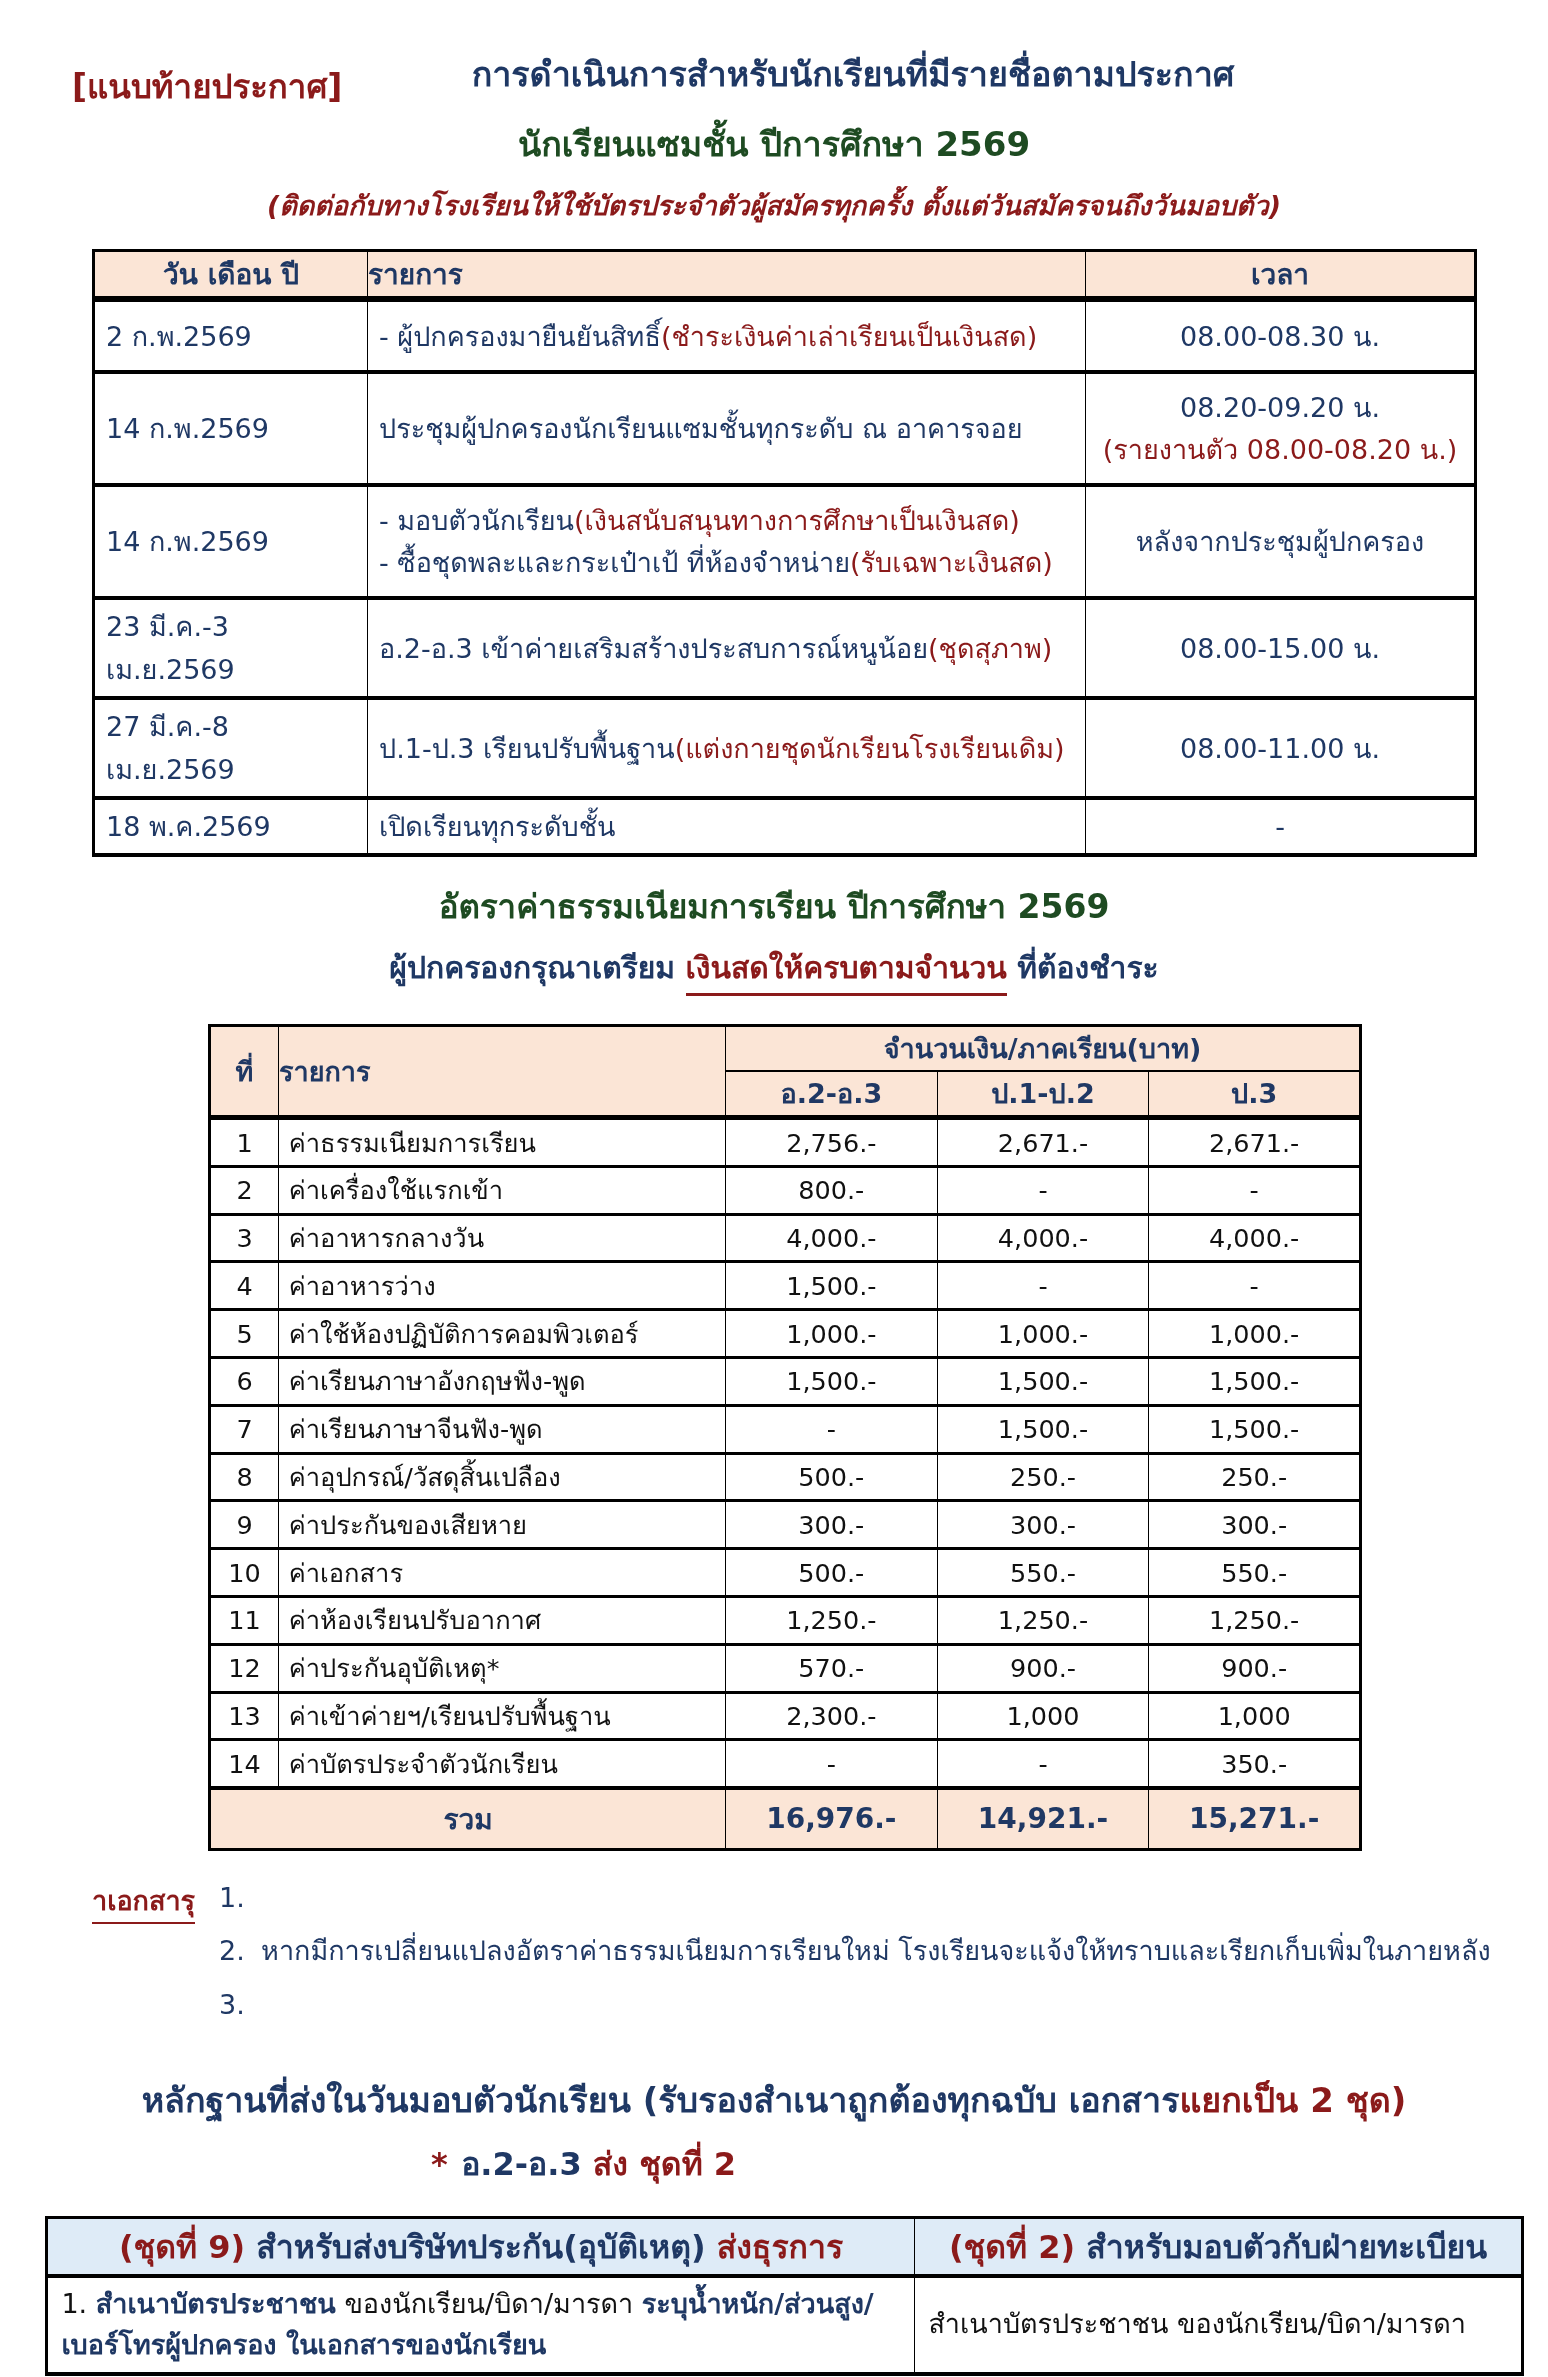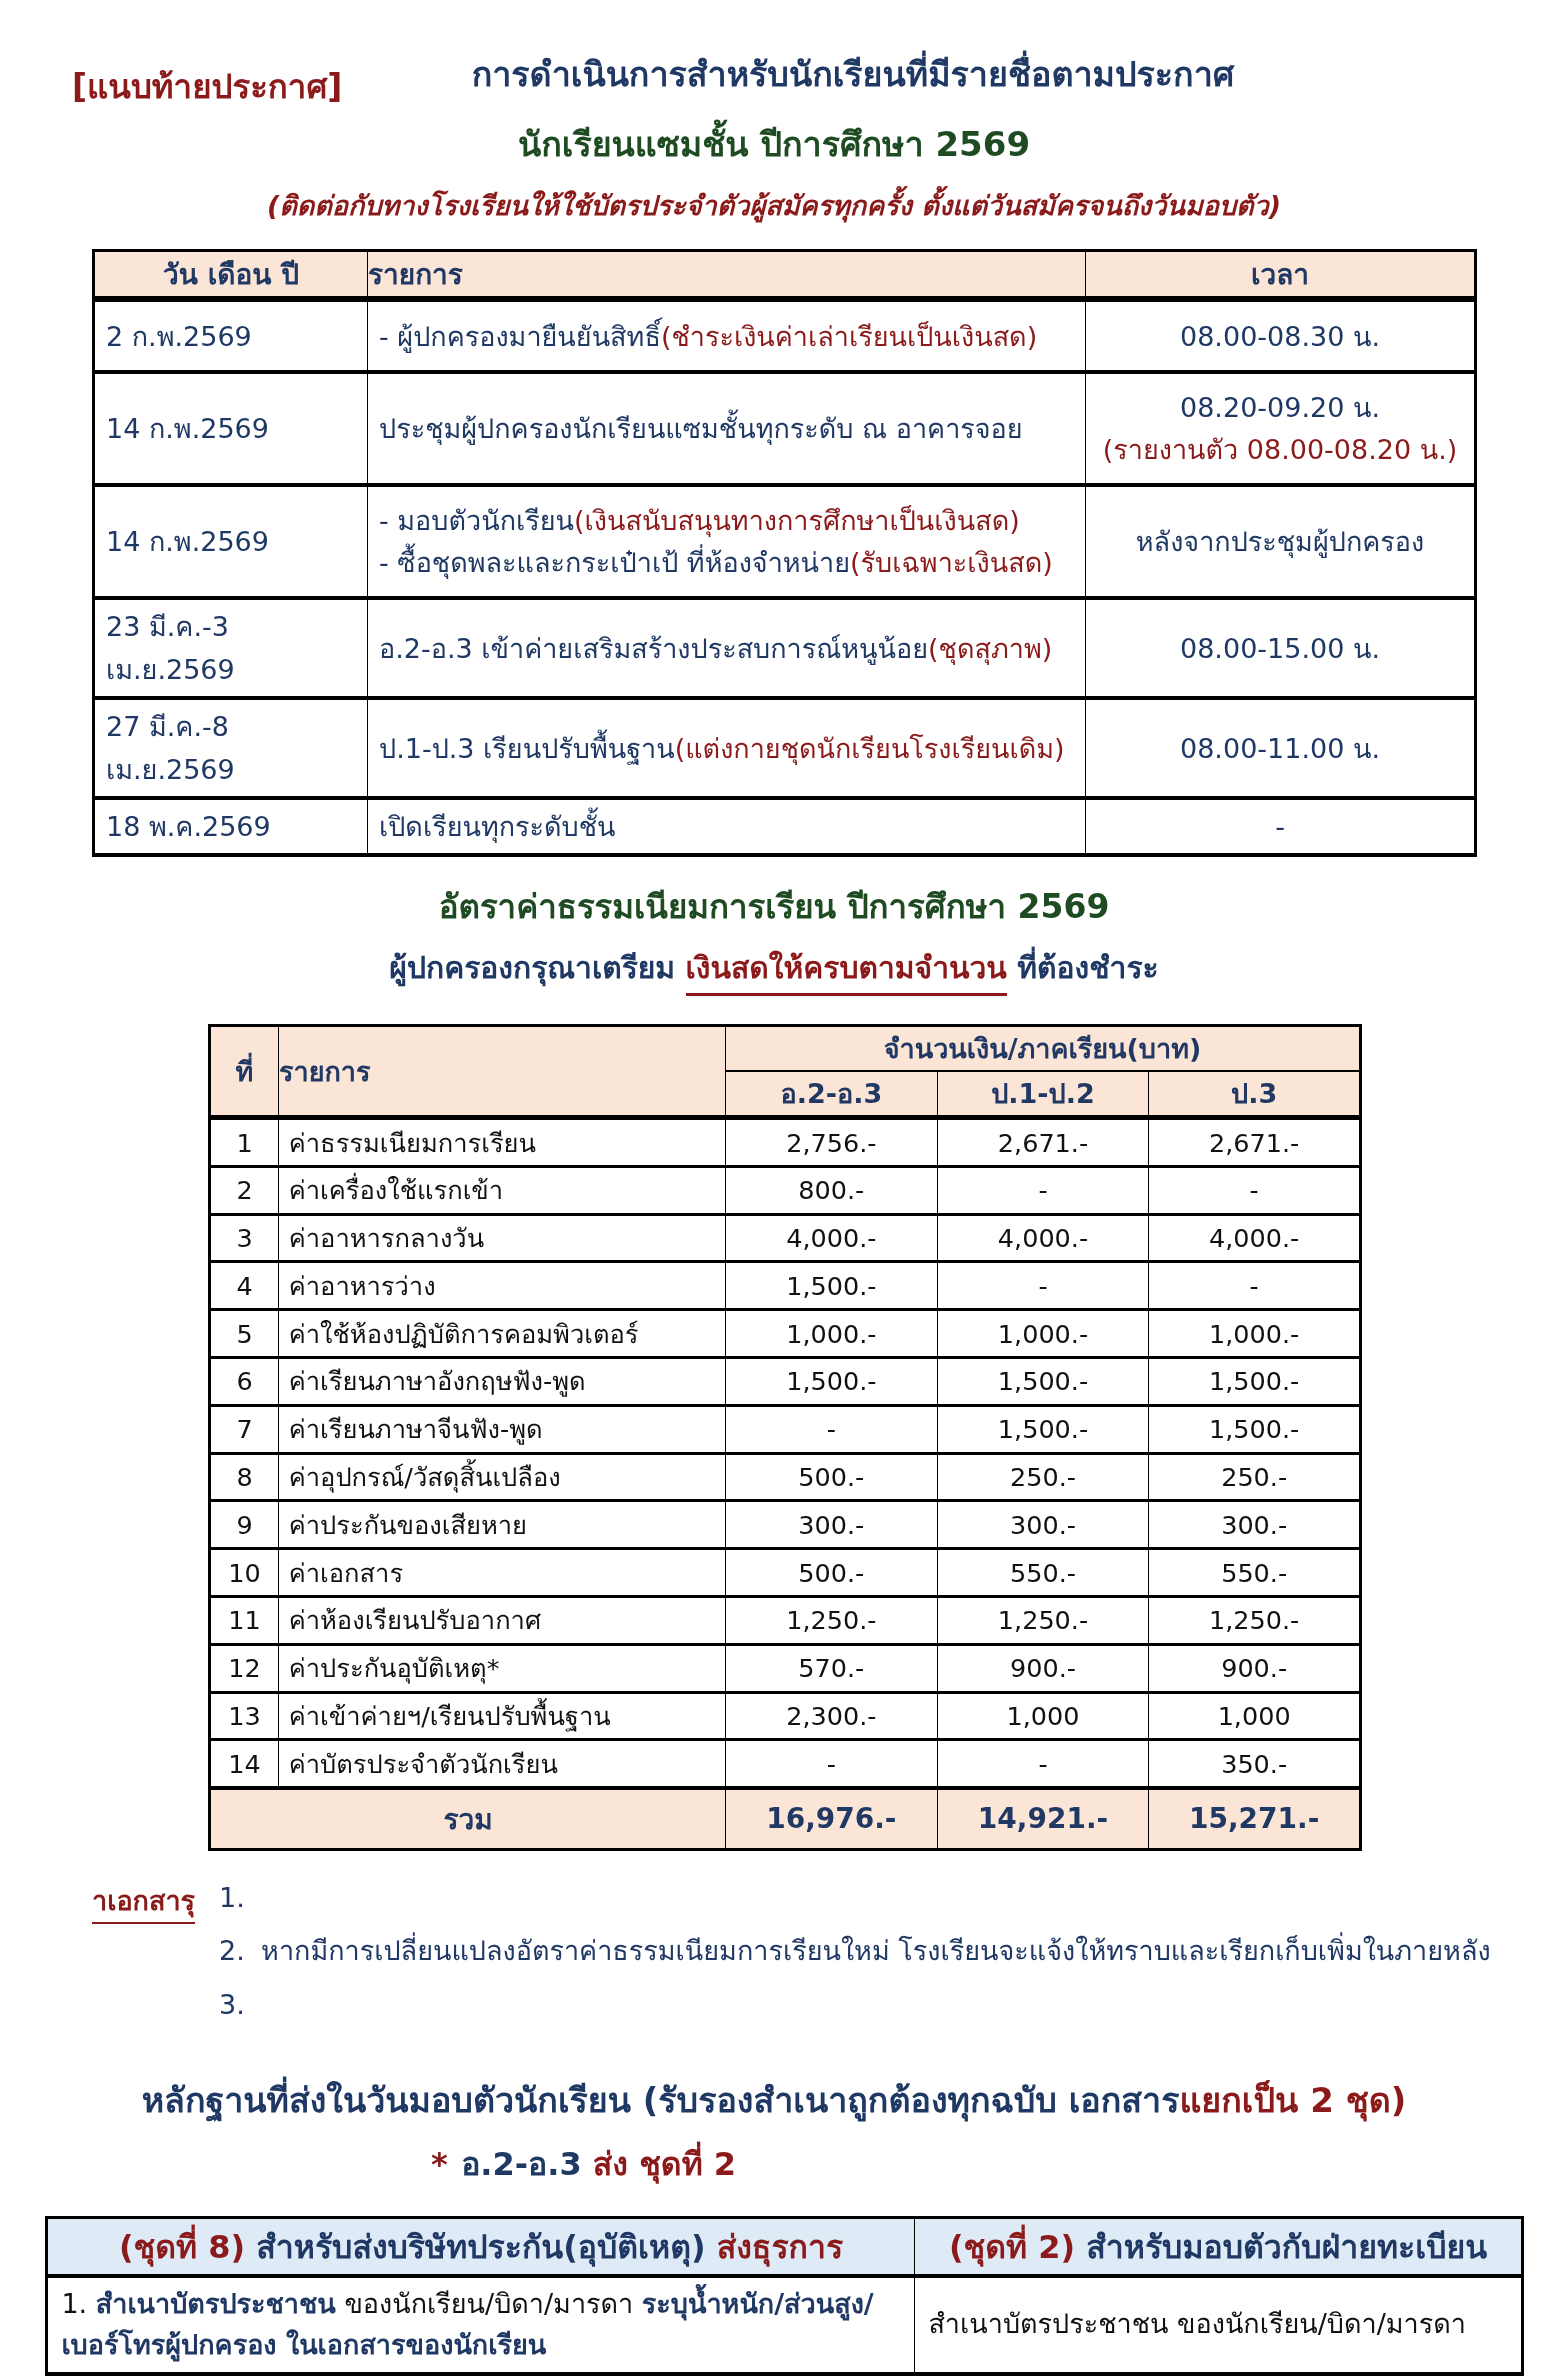--- a/index.html
+++ b/index.html
@@ -338,21 +338,21 @@
       <div class="ev-bullet">
         <span class="star">*</span><span>อ.2-อ.3</span> <span class="redtxt">ส่ง ชุดที่ 2</span>
       </div>
     </div>
   </div>
 
   <table class="docs">
     <tbody>
         <tr>
       <th class="c-left">
-        <span class="redtxt">(ชุดที่ 8)</span> <span>สำหรับส่งบริษัทประกัน(อุบัติเหตุ)</span> <span class="redtxt">ส่งธุรการ</span>
+        <span class="redtxt">(ชุดที่ 9)</span> <span>สำหรับส่งบริษัทประกัน(อุบัติเหตุ)</span> <span class="redtxt">ส่งธุรการ</span>
       </th>
       <th class="c-right">
         <span class="redtxt">(ชุดที่ 2)</span> <span>สำหรับมอบตัวกับฝ่ายทะเบียน</span>
       </th>
     </tr>
     <tr class="r1">
       <td class="c-left">
         <span>1. </span><span class="bold-navy">สำเนาบัตรประชาชน</span><span> ของนักเรียน/บิดา/มารดา </span><span class="bold-navy">ระบุน้ำหนัก/ส่วนสูง/เบอร์โทรผู้ปกครอง ในเอกสารของนักเรียน</span>
       </td>
       <td class="c-right">สำเนาบัตรประชาชน ของนักเรียน/บิดา/มารดา</td>

